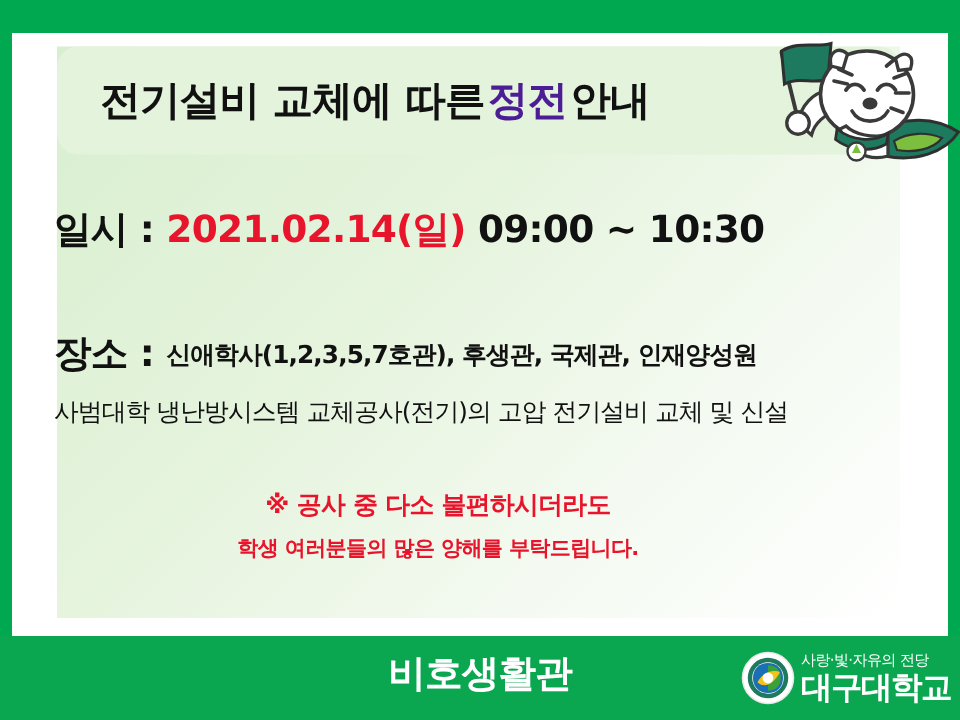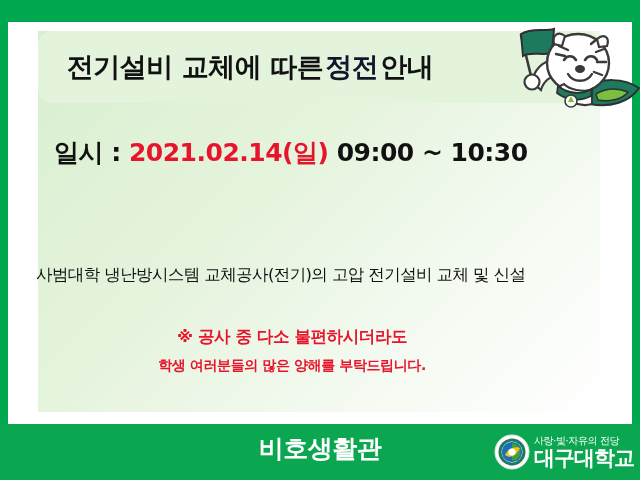--- a/index.html
+++ b/index.html
@@ -64,21 +64,21 @@
     display: flex;
     align-items: center;
     justify-content: center;
     font-size: 27px;
     font-weight: bold;
     letter-spacing: -0.5px;
     color: #111111;
     white-space: nowrap;
   }
   #title-text .hl {
-    color: #0f172a;
+    color: #4c1d95;
     margin: 0 2px;
   }
   #title-text .seg { margin: 0; }
 
   
   #mascot {
     position: absolute;
     left: 492px;
     top: 22px;
     width: 148px;
@@ -87,21 +87,21 @@
   }
 
   
   .line {
     position: absolute;
     white-space: nowrap;
     color: #111111;
   }
 
   #line-date {
-    left: 54px;
+    left: 36px;
     top: 136px;
     font-size: 25px;
     font-weight: bold;
     letter-spacing: -0.5px;
   }
   #line-date .red { color: #e8142b; }
   #line-date .plain { color: #111111; }
 
   #line-place {
     left: 36px;
@@ -249,20 +249,23 @@
     <path d="M66 64 C76 72, 90 73, 100 67 L99 74 C88 80, 74 78, 65 71 Z" fill="#1d7a5f" stroke="#2f2f2f" stroke-width="1.8"></path>
 
     <circle cx="79" cy="79" r="6" fill="#ffffff" stroke="#3a3a3a" stroke-width="1.6"></circle>
     <path d="M76 80 L79 74 L82 80 Z" fill="#7cbf3f"></path>
   </svg>
 
   <div class="line" id="line-date">
     <span class="plain">일시 : </span><span class="red">2021.02.14(일)</span><span class="plain"> 09:00 ~ 10:30</span>
   </div>
 
+  <div class="line" id="line-place">
+    <span>장소 : </span><span class="small">신애학사(1,2,3,5,7호관), 후생관, 국제관, 인재양성원</span>
+  </div>
 
   <div class="line" id="line-detail">사범대학 냉난방시스템 교체공사(전기)의 고압 전기설비 교체 및 신설</div>
 
   <div class="line" id="notice-1">※ 공사 중 다소 불편하시더라도</div>
   <div class="line" id="notice-2">학생 여러분들의 많은 양해를 부탁드립니다.</div>
 
   <div id="footer">
     <div id="footer-title">비호생활관</div>
 
     <div id="logo">

